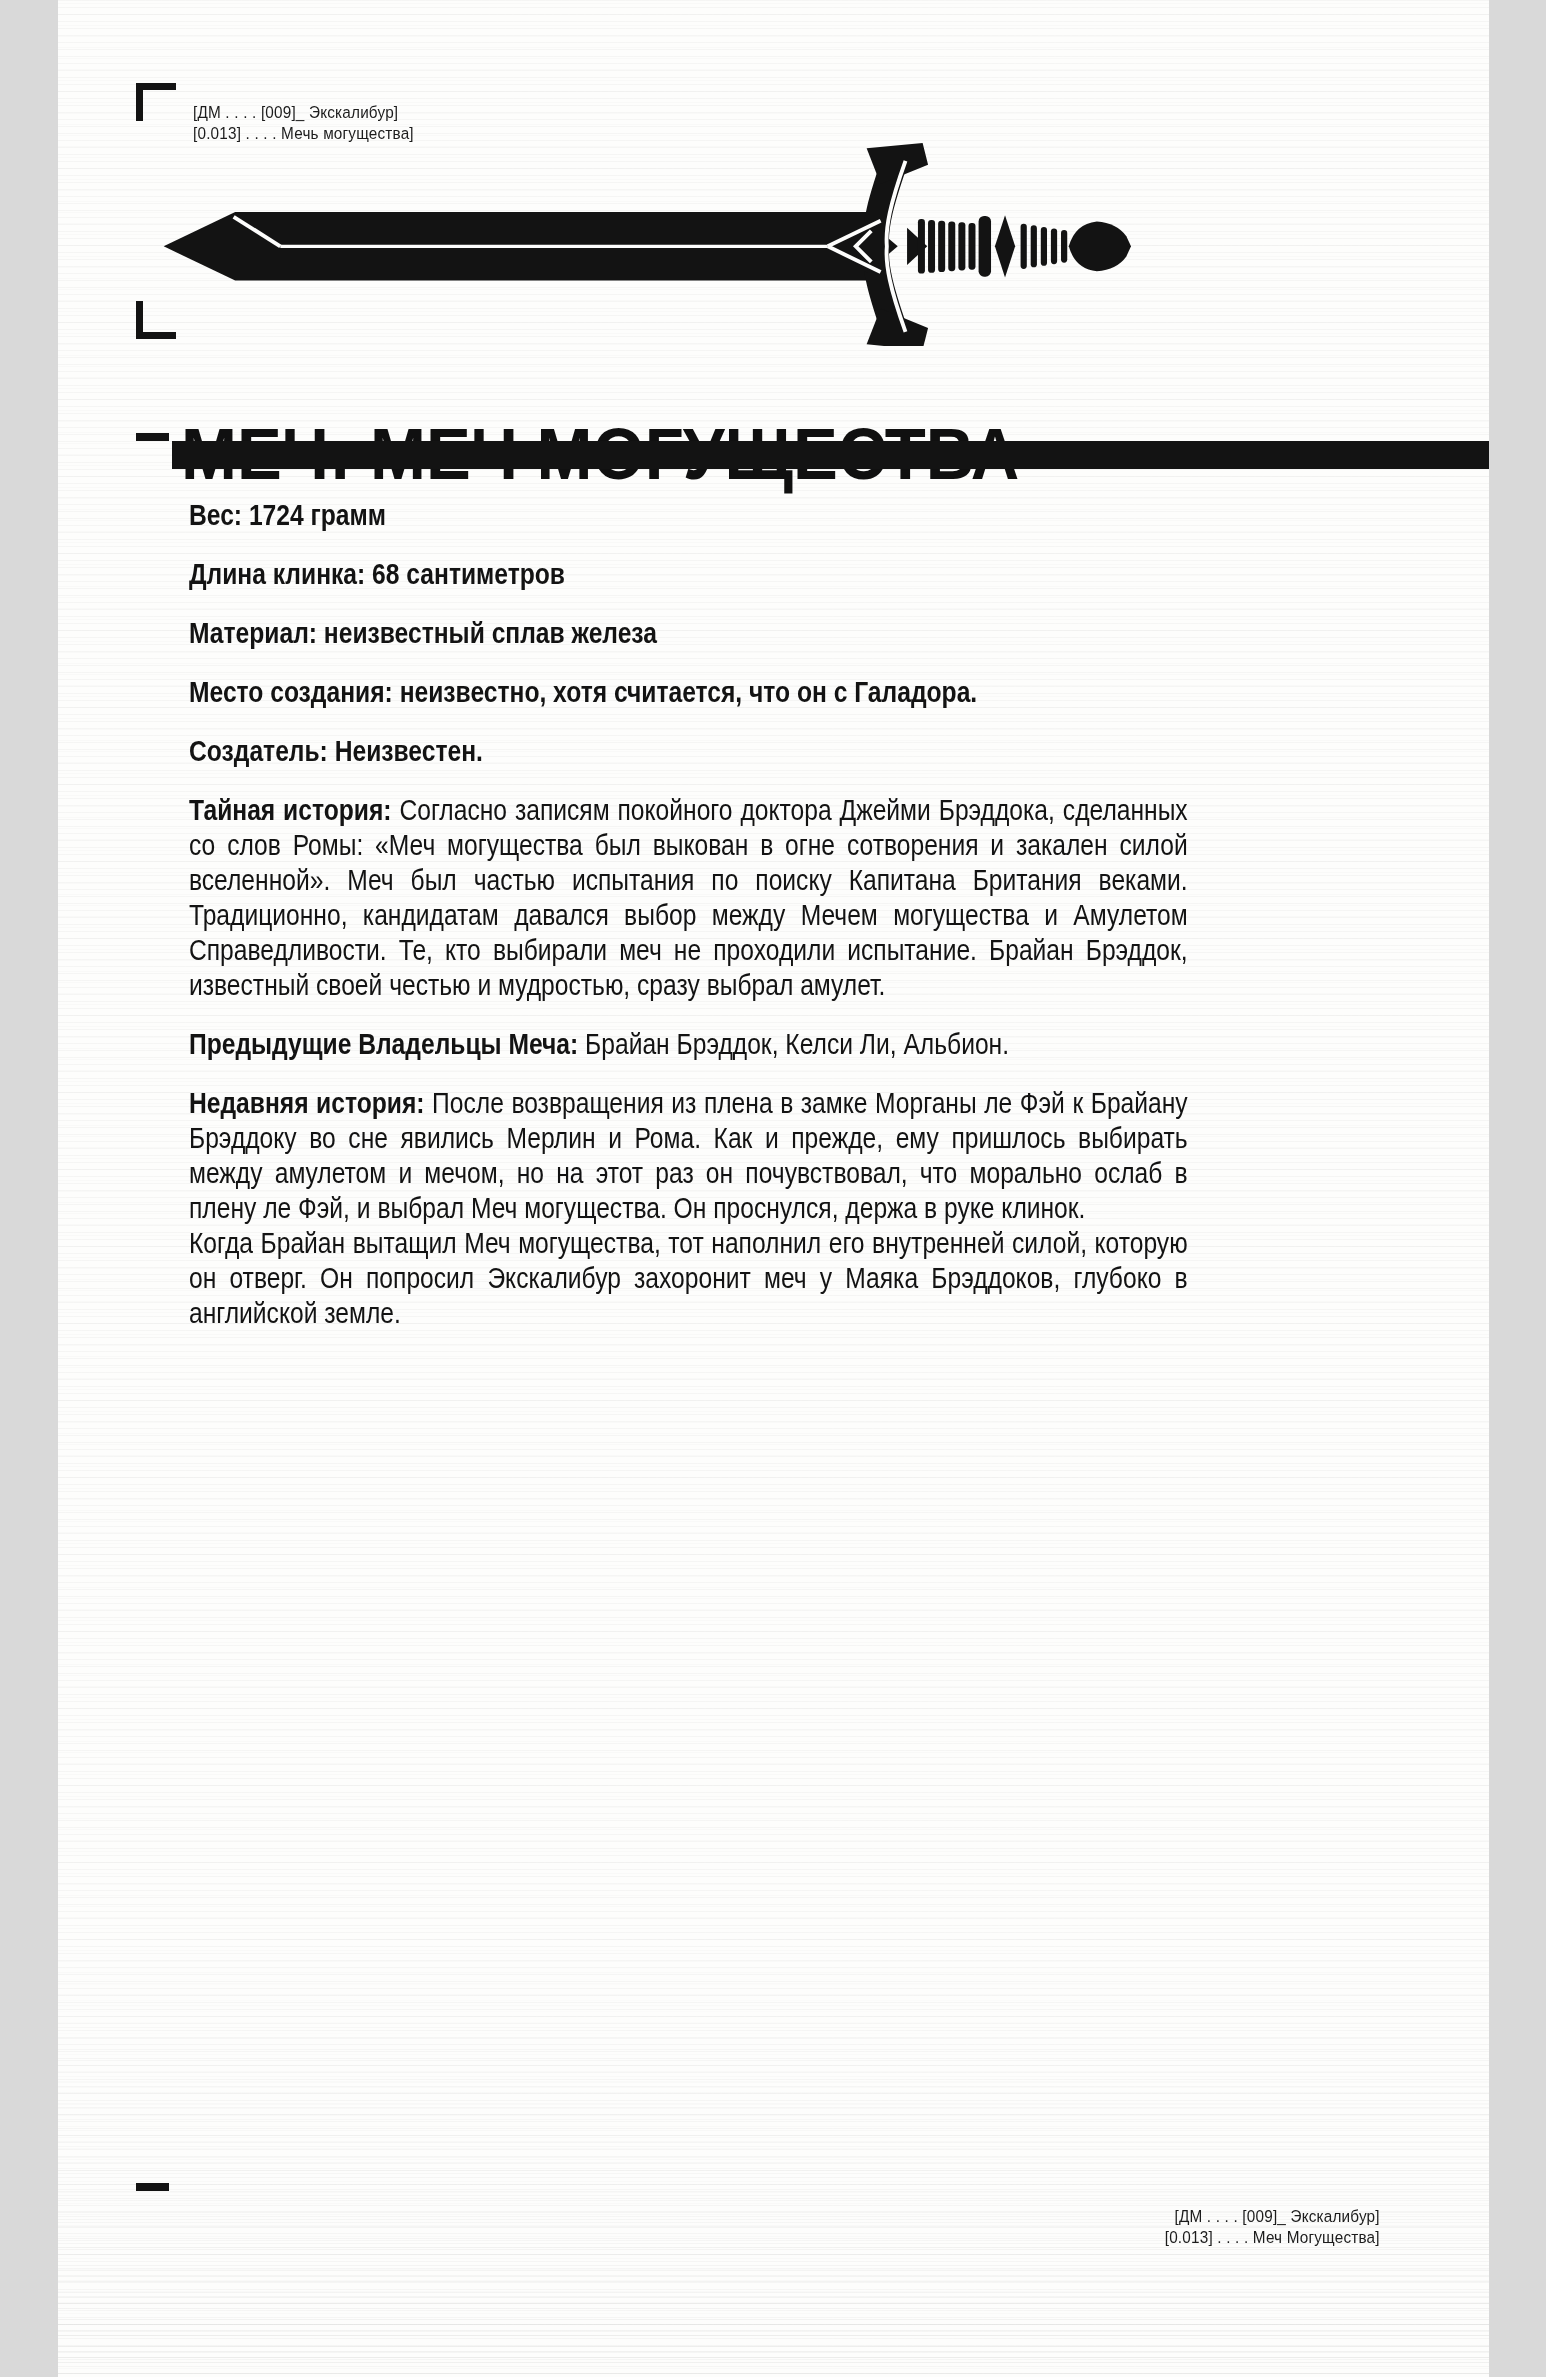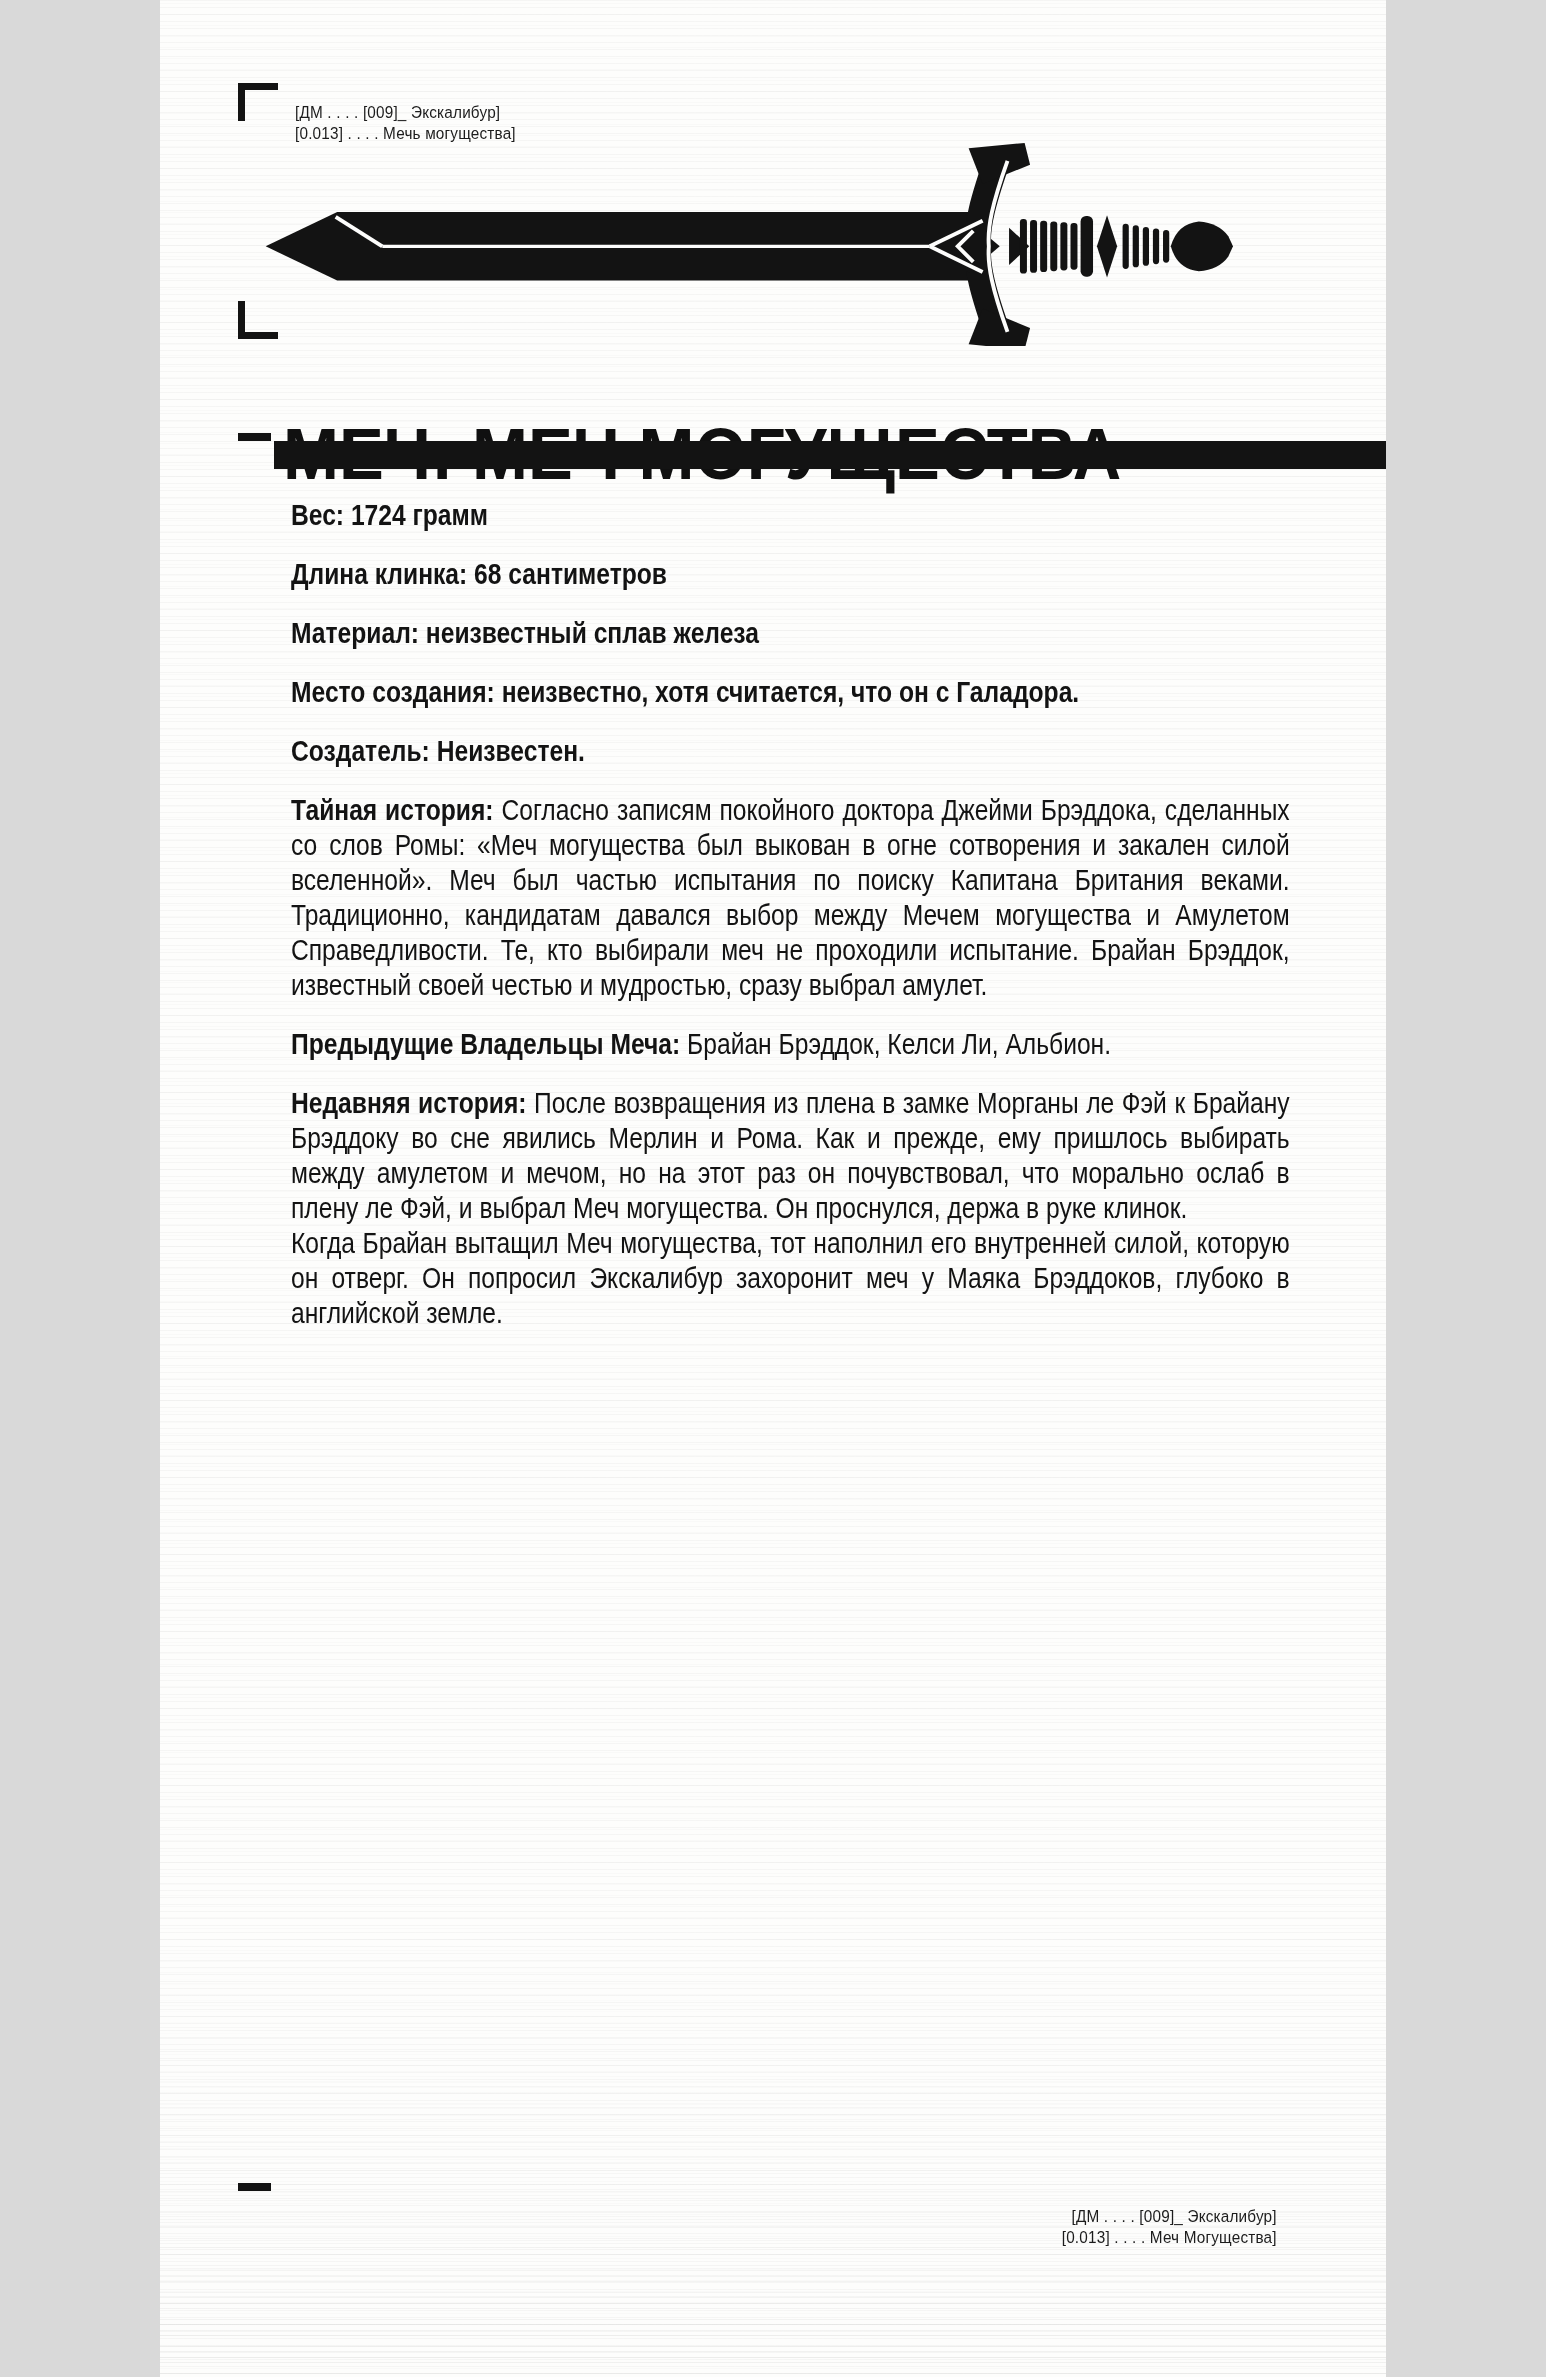--- a/index.html
+++ b/index.html
@@ -1,17 +1,17 @@
 <!DOCTYPE html>
 <html style="font-size:12.4px"><head>
 <meta charset="utf-8">
 <style>
   html,body{margin:0;padding:0;background:#d9d9d9;}
   .page{
-    position:relative;width:1226px;height:2377px;margin:0 auto;
+    position:relative;width:1431px;height:2377px;margin:0 auto;
     background:#fdfdfc;overflow:hidden;
     font-family:"Liberation Sans","DejaVu Sans",sans-serif;color:#131313;
   }
   
   .texture{
     position:absolute;inset:0;pointer-events:none;
     background-image:
       repeating-linear-gradient(180deg, rgba(70,70,70,.045) 0 0.8px, transparent 0.8px 7px),
       repeating-linear-gradient(180deg, transparent 0 3.1px, rgba(90,90,90,.025) 3.1px 3.9px, transparent 3.9px 11px);
     background-size:63% 7px,100% 11px;

